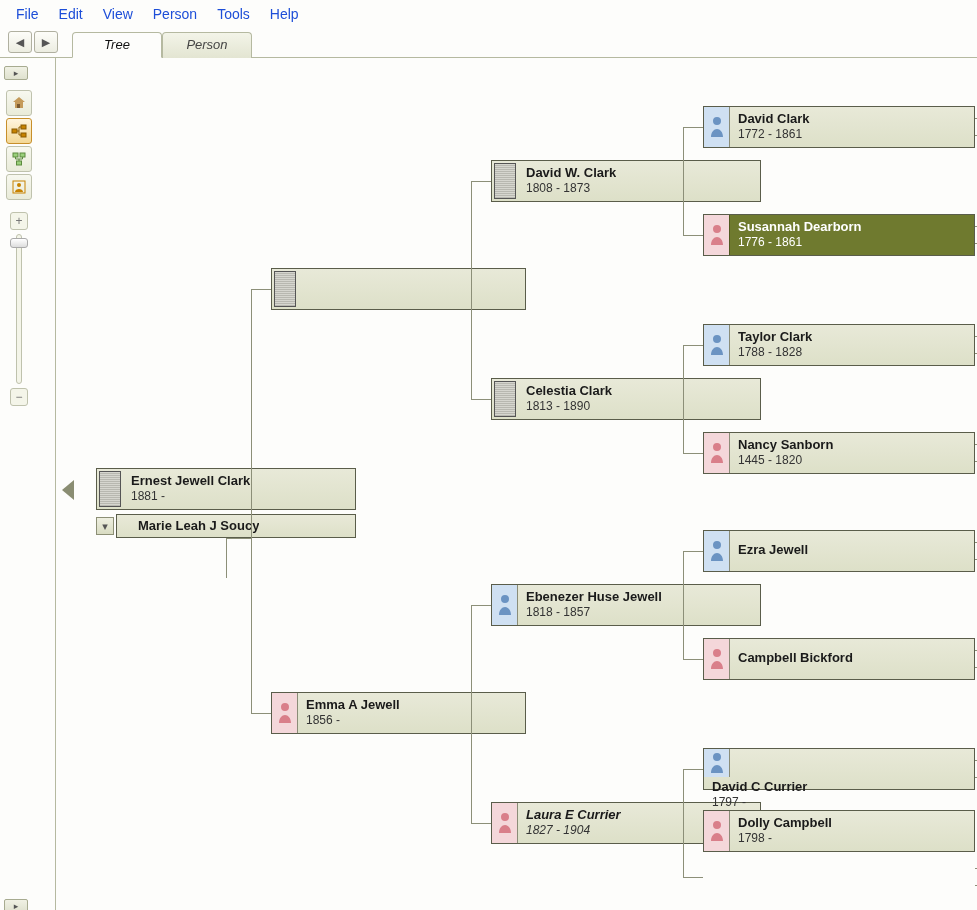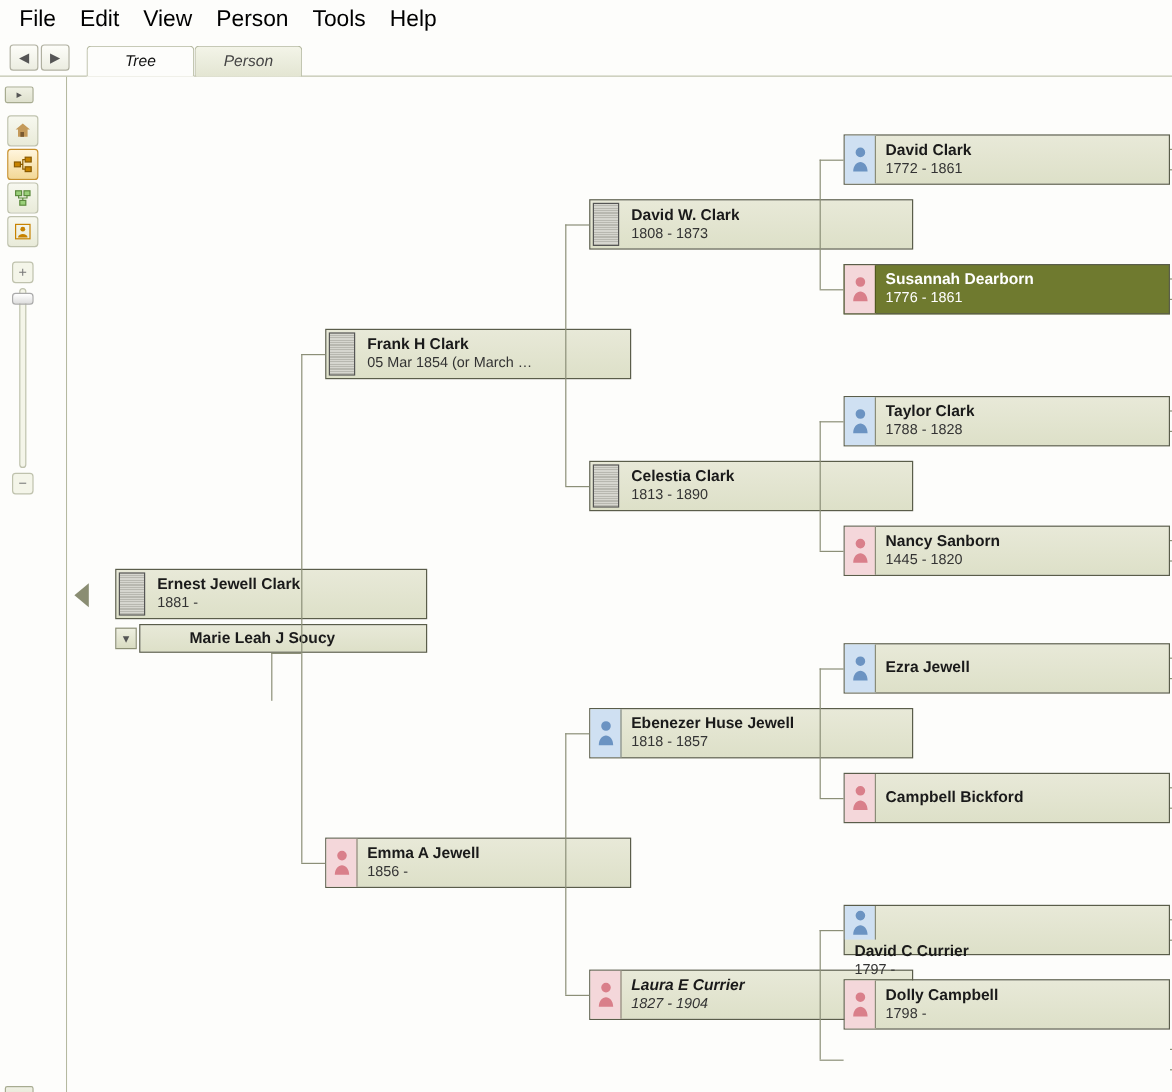--- a/index.html
+++ b/index.html
@@ -11,22 +11,22 @@
     height: 910px;
     overflow: hidden;
     position: relative;
     color: #222;
   }
   
   .menubar {
     display: flex;
     gap: 0;
     padding: 4px 6px 2px 6px;
-    font-size: 19px;
-    color: #000000;
+    font-size: 14px;
+    color: #1d4ed8;
     background: #fdfdfb;
   }
   .menubar .item { padding: 2px 10px; cursor: default; }
 
   
   .navrow {
     display: flex;
     align-items: flex-end;
     padding-left: 8px;
     border-bottom: 1px solid #b5b9a0;
@@ -177,21 +177,21 @@
     line-height:1.25;
   }
   .person-card .name { font-weight:700; color:#1a1a1a; white-space:nowrap; overflow:hidden; text-overflow:ellipsis; }
   .person-card .dates { font-size:12px; color:#333; }
   .person-card.selected {
     background:#6f7a2f;
   }
   .person-card.selected .name,
   .person-card.selected .dates { color:#fff; }
   .person-card.selected .thumb { border-right-color:#4f581f; }
-  .person-card.compact .txt { padding: 2px 21px; margin-left: 20px; }
+  .person-card.compact .txt { padding: 2px 21px; }
 
   
   .spouse-row {
     position:absolute;
     display:flex;
     align-items:center;
   }
   .spouse-dd {
     width:18px;height:18px;
     border:1px solid #8c8f75;
@@ -299,24 +299,20 @@
       <div class="spouse-dd"></div>
       <div class="person-card compact" style="position:relative; flex:1; height:24px;">
         <div class="txt">
             <div class="name">Marie Leah J Soucy</div>
           </div>
       </div>
     </div>
 
     <div class="person-card" style="left:215px; top:210px; width:255px; height:42px;">
       <div class="thumb photo"></div>
-      <div class="txt">
-          <div class="name">Frank H Clark</div>
-      <div class="dates">05 Mar 1854 (or March …</div>
-        </div>
     </div>
     <div class="person-card" style="left:215px; top:634px; width:255px; height:42px;">
       <div class="thumb female">
         <svg viewBox="0 0 20 28">
             <path fill="#d97f8a" d="M10 4a4 4 0 1 1 0 8 4 4 0 0 1 0-8zm-6 20c0-5 3-8 6-8s6 3 6 8z"></path>
           </svg>
       </div>
       <div class="txt">
           <div class="name">Emma A Jewell</div>
       <div class="dates">1856 -</div>

